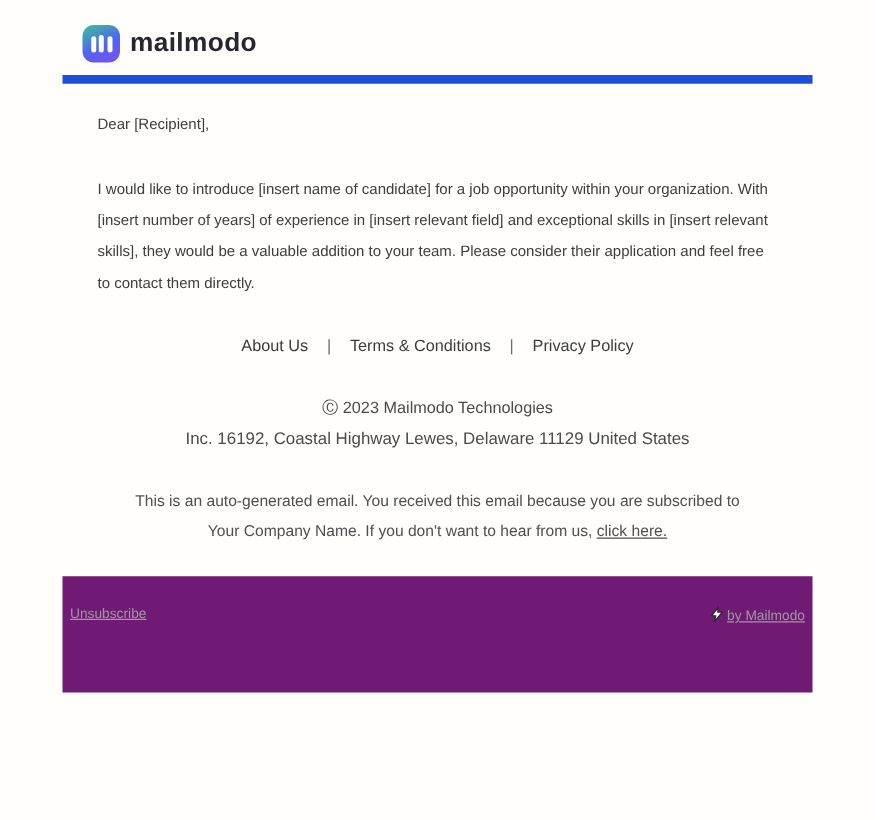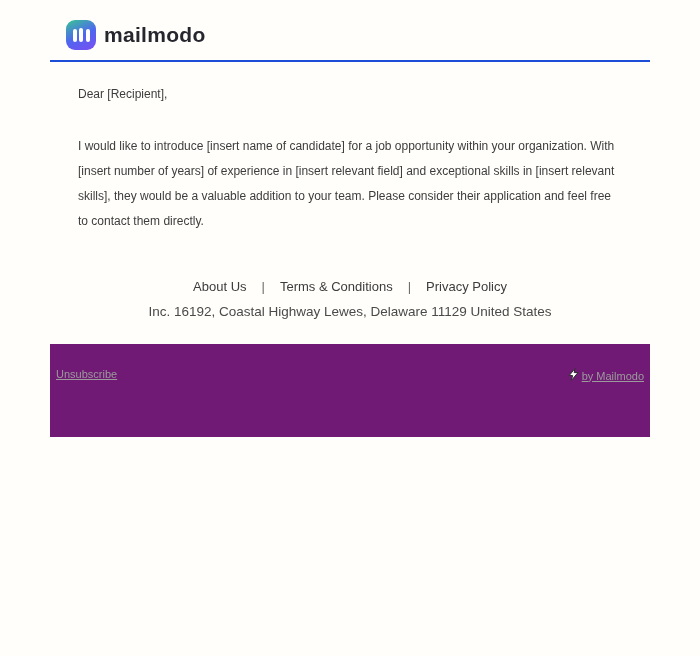--- a/index.html
+++ b/index.html
@@ -10,21 +10,21 @@
     font-family: "Liberation Sans", "DejaVu Sans", sans-serif;
     overflow: hidden;
   }
   .email-container {
     width: 600px;
     margin: 0 auto;
   }
   
   .header {
     padding: 20px 0 10px 16px;
-    border-bottom: 2px solid #1d4ed8;
+    border-bottom: 7px solid #1d4ed8;
     display: flex;
     align-items: center;
   }
   .logo-wrap { display: flex; align-items: center; cursor: pointer; }
   .logo-icon {
     width: 30px; height: 30px;
     border-radius: 9px;
     background: linear-gradient(155deg, #38c593 0%, #4f66f0 52%, #7b4df2 100%);
     display: flex; align-items: center; justify-content: center;
     gap: 2.5px;
@@ -46,21 +46,21 @@
   .body-copy {
     padding: 0 28px;
     color: #3d3d3d;
     font-size: 12px;
     line-height: 25px;
   }
   .greeting { margin-top: 20px; }
   .paragraph { margin-top: 27px; max-width: 545px; }
   
   .links-row {
-    margin-top: 45px;
+    margin-top: 30px;
     text-align: center;
     font-size: 13px;
     line-height: 16px;
     color: #3c3c3c;
   }
   .links-row a { color: #3c3c3c; text-decoration: none; cursor: pointer; }
   .link-sep { color: #6b6b6b; margin: 0 15px; }
   .copyright {
     margin-top: 33px;
     text-align: center;
@@ -133,23 +133,29 @@
 
   <div class="body-copy">
     <div class="greeting">Dear [Recipient],</div>
     <div class="paragraph">I would like to introduce [insert name of candidate] for a job opportunity within your organization. With [insert number of years] of experience in [insert relevant field] and exceptional skills in [insert relevant skills], they would be a valuable addition to your team. Please consider their application and feel free to contact them directly.</div>
   </div>
 
   <div class="links-row">
     <a>About Us</a><span class="link-sep">|</span><a>Terms &amp; Conditions</a><span class="link-sep">|</span><a>Privacy Policy</a>
   </div>
 
+  <div class="copyright">Ⓒ 2023 Mailmodo Technologies</div>
 
   <div class="address">Inc. 16192, Coastal Highway Lewes, Delaware 11129 United States</div>
 
+  <div class="auto-gen">
+    <span>This is an auto-generated email. You received this email because you are subscribed to</span><br>
+    <span>Your Company Name. If you don't want to hear from us,</span>
+    <a>click here.</a>
+  </div>
 
 
   <div class="bottom-bar">
     <a>Unsubscribe</a>
     <a>
       <span class="bolt">
         <svg width="11" height="13" viewBox="0 0 11 13">
           <path d="M6.8 0.6 L1.2 7.6 H4.6 L3.4 12.4 L10 4.6 H6.2 Z" fill="#ffffff" stroke="#2a2a2a" stroke-width="1" stroke-linejoin="round"></path>
         </svg>
       </span>

